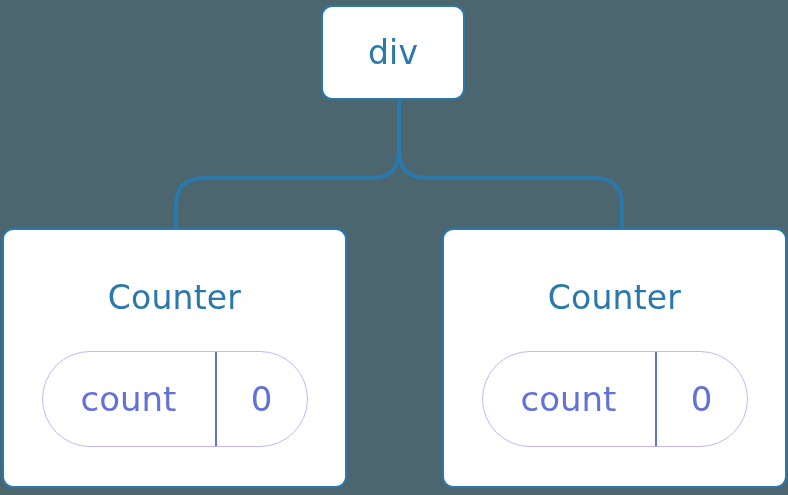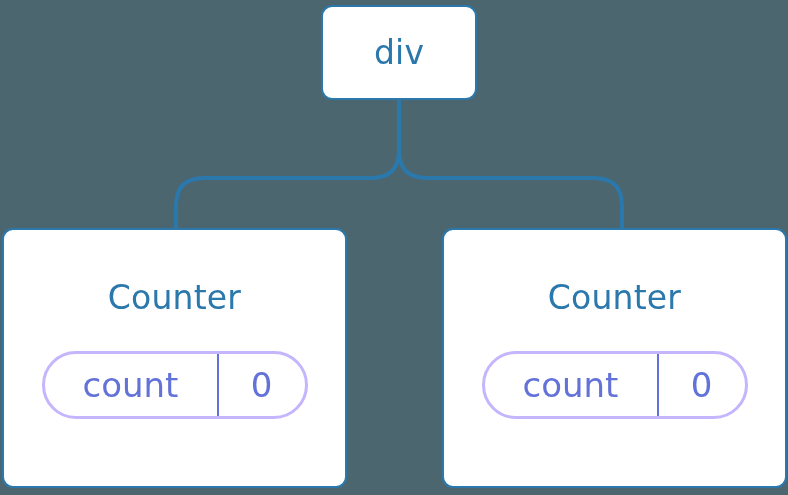--- a/index.html
+++ b/index.html
@@ -32,21 +32,21 @@
     border: 2px solid #2a78ac;
     border-radius: 11px;
     display: flex;
     flex-direction: column;
     align-items: center;
     z-index: 2;
   }
   #node-div {
     left: 321px;
     top: 5px;
-    width: 156px;
+    width: 144px;
     height: 95px;
     justify-content: center;
   }
   .node-title-root {
     color: #2a78ac;
     font-size: 33px;
     line-height: 1;
     letter-spacing: 0.2px;
   }
   #node-counter-left {
@@ -64,24 +64,24 @@
   .node-title {
     color: #2a78ac;
     font-size: 33px;
     line-height: 1;
     margin-top: 51px;
     letter-spacing: 0.2px;
     text-align: right;
   }
   .state-pill {
     margin-top: 37px;
-    height: 68px;
+    height: 96px;
     width: 266px;
     box-sizing: border-box;
-    border: 3px solid #c4b5fd;
+    border: 1px solid #c4b5fd;
     border-radius: 48px;
     display: flex;
     align-items: stretch;
     overflow: hidden;
   }
   .pill-key {
     flex: 0 0 174px;
     display: flex;
     align-items: center;
     justify-content: center;

